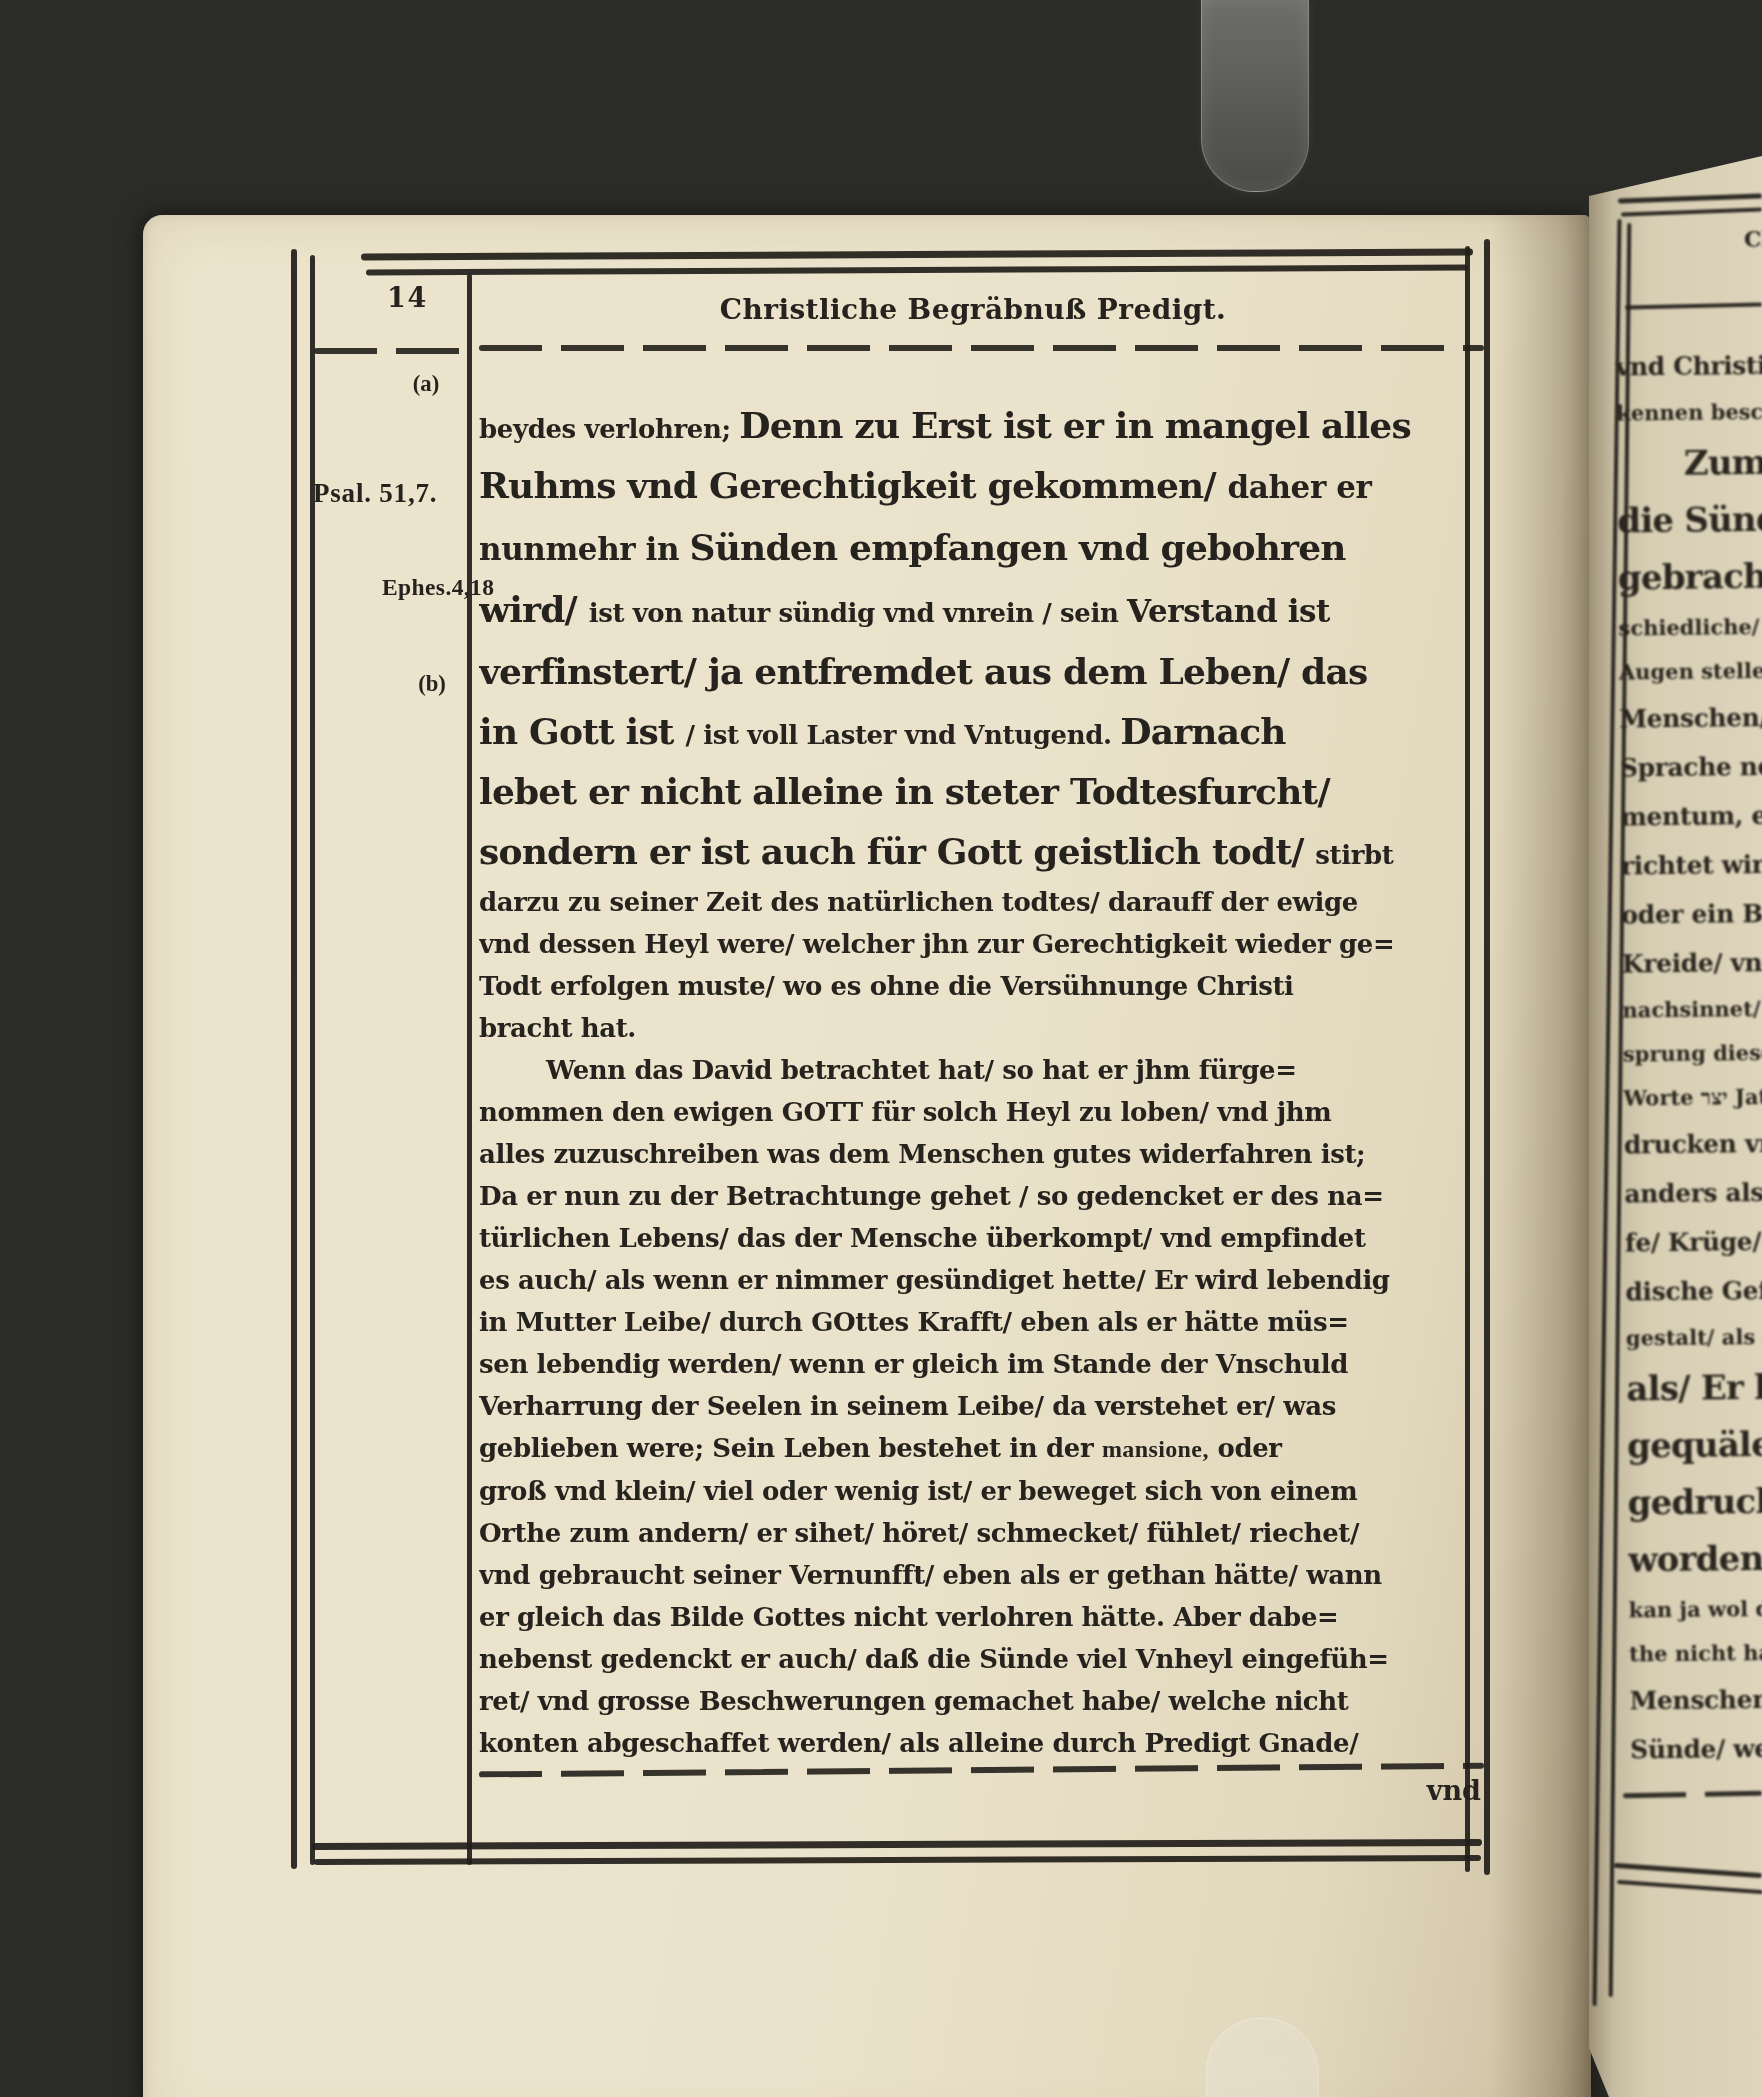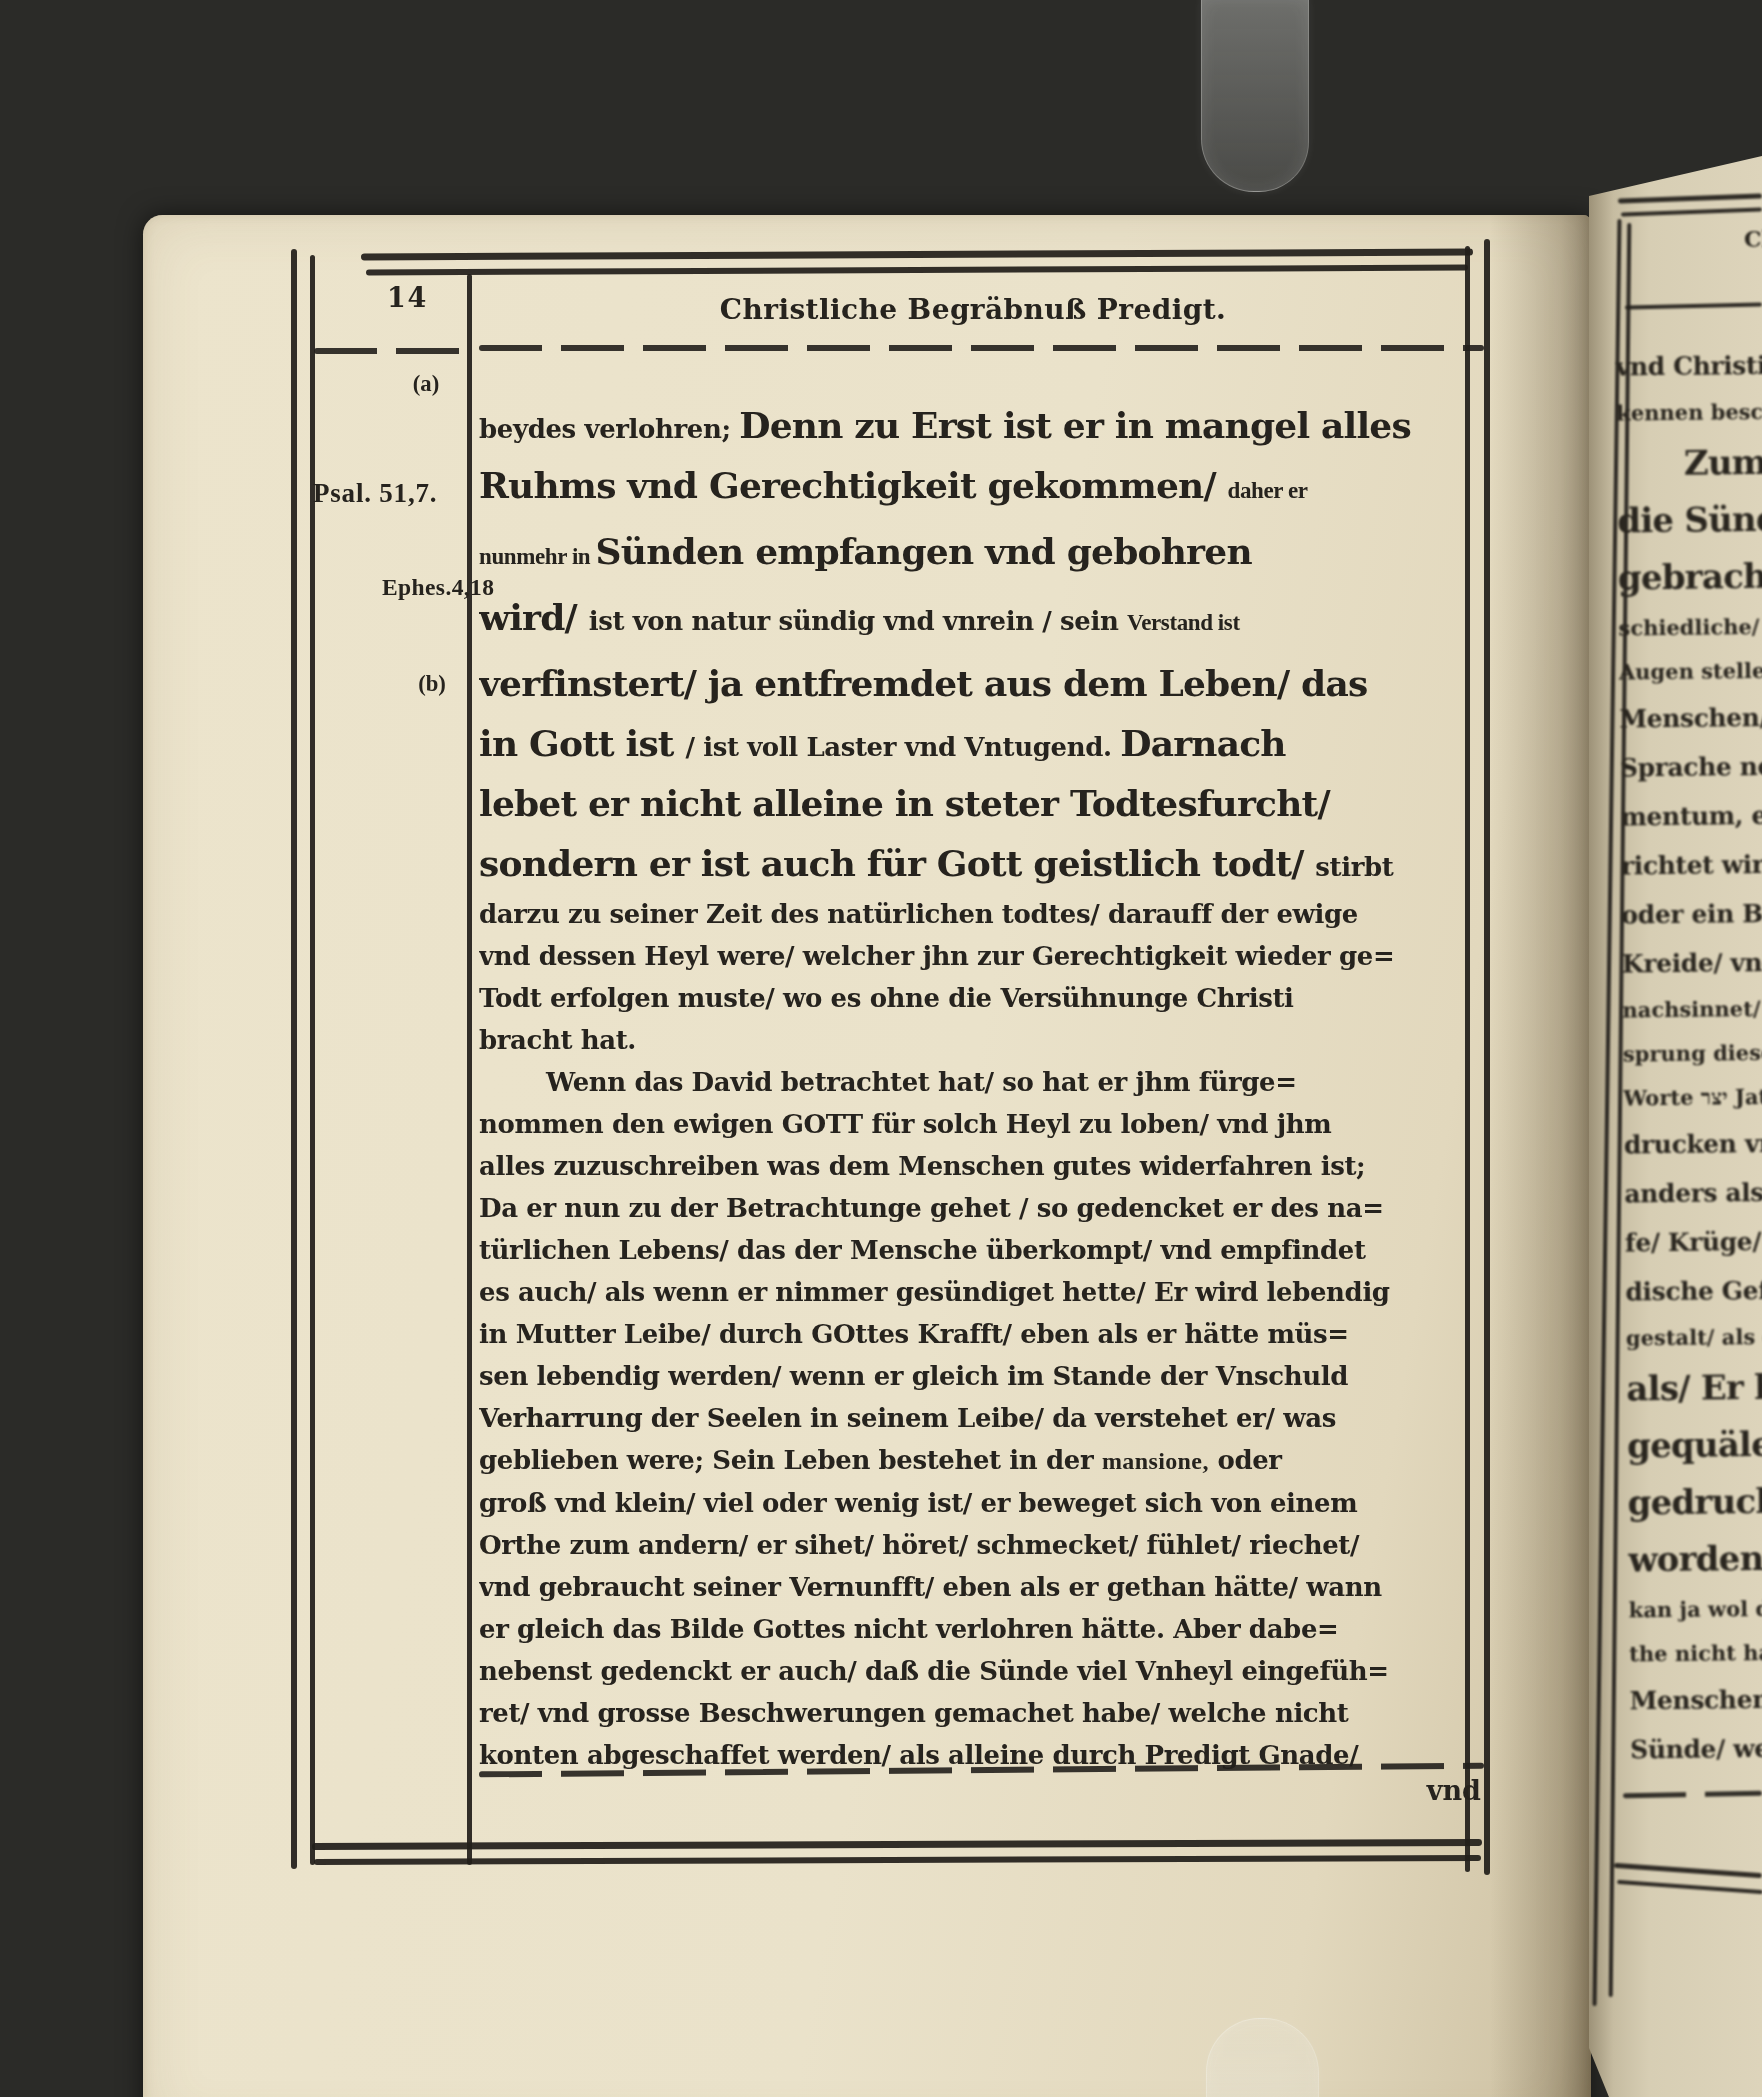--- a/index.html
+++ b/index.html
@@ -43,21 +43,21 @@
   .marg-ephes{left:196px;top:359px;width:159px;font-size:23.5px;letter-spacing:0.4px;margin-left:43px;}
   .marg-b{left:241px;top:456px;width:96px;text-align:center;font-size:22.7px;}
   
   .textblock{
     position:absolute;left:336px;top:180px;width:994px;height:1380px;overflow:hidden;
     color:#26231e;
   }
   .tline{white-space:nowrap;}
   .tline.indent{padding-left:67px;}
   .s-lg{font-size:36px;line-height:60px;font-weight:700;letter-spacing:-0.8px;}
-  .s-xm{font-size:23px;line-height:60px;font-weight:700;letter-spacing:-0.4px;font-family:Liberation Serif, serif;}
+  .s-xm{font-size:31px;line-height:60px;font-weight:700;letter-spacing:-0.4px;}
   .s-md{font-size:26px;line-height:42px;font-weight:700;letter-spacing:-0.4px;}
   .s-ma{font-size:24px;line-height:42px;font-weight:600;font-family:"Liberation Serif",serif;letter-spacing:0.4px;}
   .catchword{
     position:absolute;left:1233px;top:1560px;width:105px;text-align:right;
     font-size:27px;font-weight:700;color:#26231e;
   }
   
   .page-right{
     position:absolute;left:1589px;top:156px;width:173px;height:1946px;
     background:linear-gradient(90deg,#9d9278 0%,#c6bca1 14%,#d7ceb4 35%,#ddd4bb 100%);

